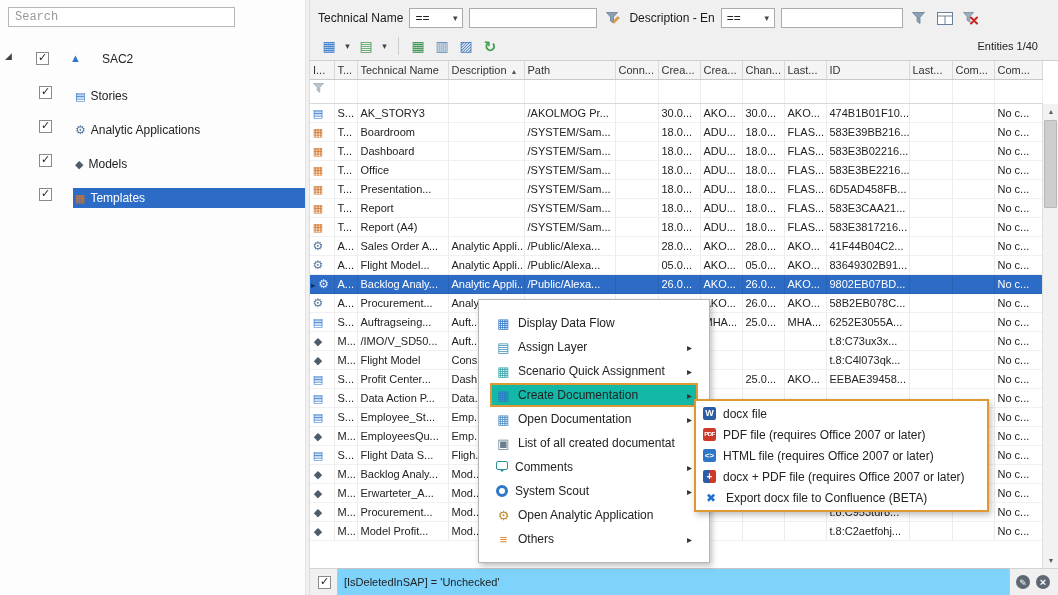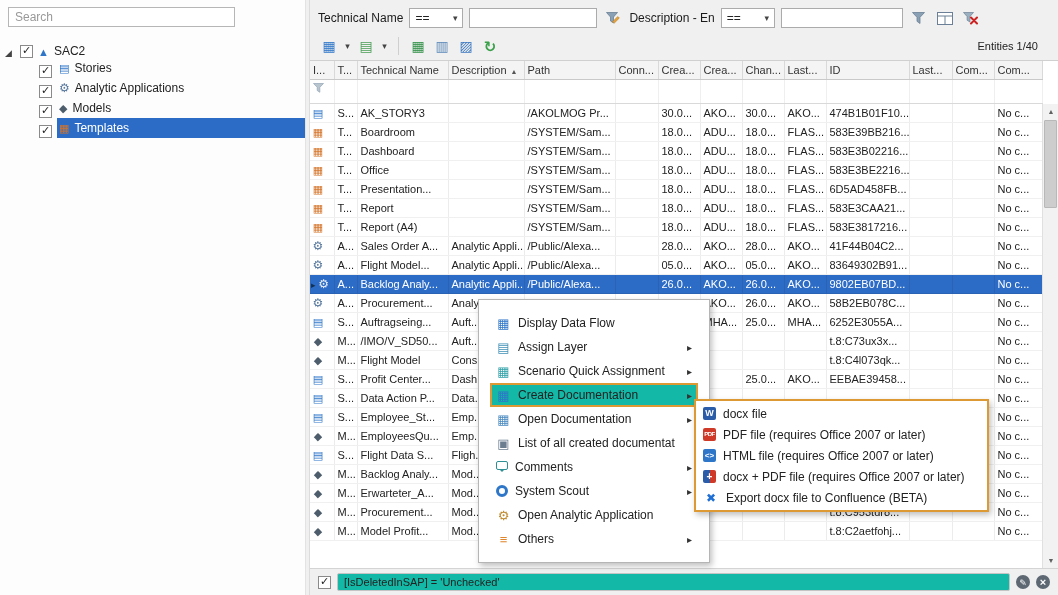--- a/index.html
+++ b/index.html
@@ -2,25 +2,25 @@
 <html><head>
 <meta charset="utf-8">
 <style>
   * { box-sizing: border-box; margin: 0; padding: 0; }
   body { font-family: "Liberation Sans", "DejaVu Sans", sans-serif; background: #ffffff; }
   .app { position: relative; width: 1058px; height: 595px; background: #f0f0f0; overflow: hidden; font-size: 12px; color: #222; }
 
   
   .left-panel { position: absolute; left: 0; top: 0; width: 305px; height: 595px; background: #fdfdfd; }
   .splitter { position: absolute; left: 305px; top: 0; width: 5px; height: 595px; background: #f0f0f0; border-left: 1px solid #e3e3e3; border-right: 1px solid #dcdcdc; }
-  .search-input { position: absolute; left: 8px; top: 7px; width: 227px; height: 20px; border: 1px solid #b6b6b6; background: #fff; font-size: 12px; padding: 0 6px; color: #333; font-family: Liberation Sans, sans-serif; }
+  .search-input { position: absolute; left: 8px; top: 7px; width: 227px; height: 20px; border: 1px solid #b6b6b6; background: #fff; font-size: 12px; padding: 0 6px; color: #333; font-family: Liberation Mono, monospace; }
   .search-input::placeholder { color: #999; }
 
   .tree { position: absolute; left: 0; top: 38px; width: 305px; }
-  .tree-row { display: flex; align-items: flex-end; height: 20px; gap: 5px; }
+  .tree-row { display: flex; align-items: flex-start; height: 20px; gap: 21px; margin-top: 14px; }
   .tree-row.root { padding-left: 5px; }
   .tree-row.child { padding-left: 39px; }
   .expander { width: 10px; font-size: 9px; color: #444; line-height: 1; }
   .expander::before { content: "◢"; }
   .checkbox { width: 13px; height: 13px; background: #fff; border: 1px solid #8a8a8a; position: relative; flex-shrink: 0; }
   .checkbox[data-checked="true"]::before { content: "✓"; position: absolute; left: 1px; top: -2px; font-size: 11px; font-weight: bold; color: #222; }
   .sel-area { display: flex; align-items: center; gap: 5px; flex: 1; height: 20px; padding-left: 2px; }
   .sel-area[data-state="selected"] { background: #2d6cc6; color: #fff; }
   .tlabel { white-space: nowrap; }
 
@@ -76,21 +76,21 @@
 
   
   .vscroll { position: absolute; right: 0; top: 104px; width: 16px; height: 464px; background: #f2f2f2; border-left: 1px solid #e0e0e0; }
   .vs-btn { position: absolute; left: 0; width: 16px; height: 15px; display: flex; align-items: center; justify-content: center; color: #606060; font-size: 7px; }
   .vs-up { top: 0; } .vs-up::before { content: "▲"; }
   .vs-down { bottom: 0; } .vs-down::before { content: "▼"; }
   .vs-thumb { position: absolute; left: 1px; top: 16px; width: 13px; height: 88px; background: #cdcdcd; border: 1px solid #b8b8b8; border-radius: 1px; }
 
   
   .status-bar { position: absolute; left: 0; bottom: 0; width: 748px; height: 27px; background: #f0f0f0; border-top: 1px solid #d4d4d4; display: flex; align-items: center; gap: 6px; padding: 0 8px; }
-  .status-field { flex: 1; height: 18px; background: #14b8a6; border: 1px solid #c4c4c4; border-radius: 2px; display: flex; align-items: center; padding: 0 6px; font-size: 11px; color: #222; }
+  .status-field { flex: 1; height: 28px; background: #7dd3fc; border: 1px solid #c4c4c4; border-radius: 2px; display: flex; align-items: center; padding: 0 6px; font-size: 11px; color: #222; }
   .circle-btn { width: 14px; height: 14px; border-radius: 50%; background: #5d6873; color: #fff; display: flex; align-items: center; justify-content: center; flex-shrink: 0; }
   .pencil-glyph::before { content: "✎"; font-size: 9px; }
   .x-glyph::before { content: "×"; font-size: 11px; font-weight: bold; line-height: 1; }
 
   
   .ctx-menu { position: absolute; left: 478px; top: 299px; width: 232px; background: #fff; border: 1px solid #b5b5b5; box-shadow: 2px 3px 6px rgba(0,0,0,.25); padding: 11px; z-index: 10; }
   .mi { height: 24px; display: flex; align-items: center; gap: 7px; padding: 0 6px; font-size: 12px; color: #222; }
   .mi[data-state="highlight"] { background: #14b8a6; outline: 2px solid #dd9933; outline-offset: -2px; }
   .mi-ic { width: 15px; display: flex; align-items: center; justify-content: center; flex-shrink: 0; }
   .mi-lb { flex: 1; white-space: nowrap; overflow: hidden; }

